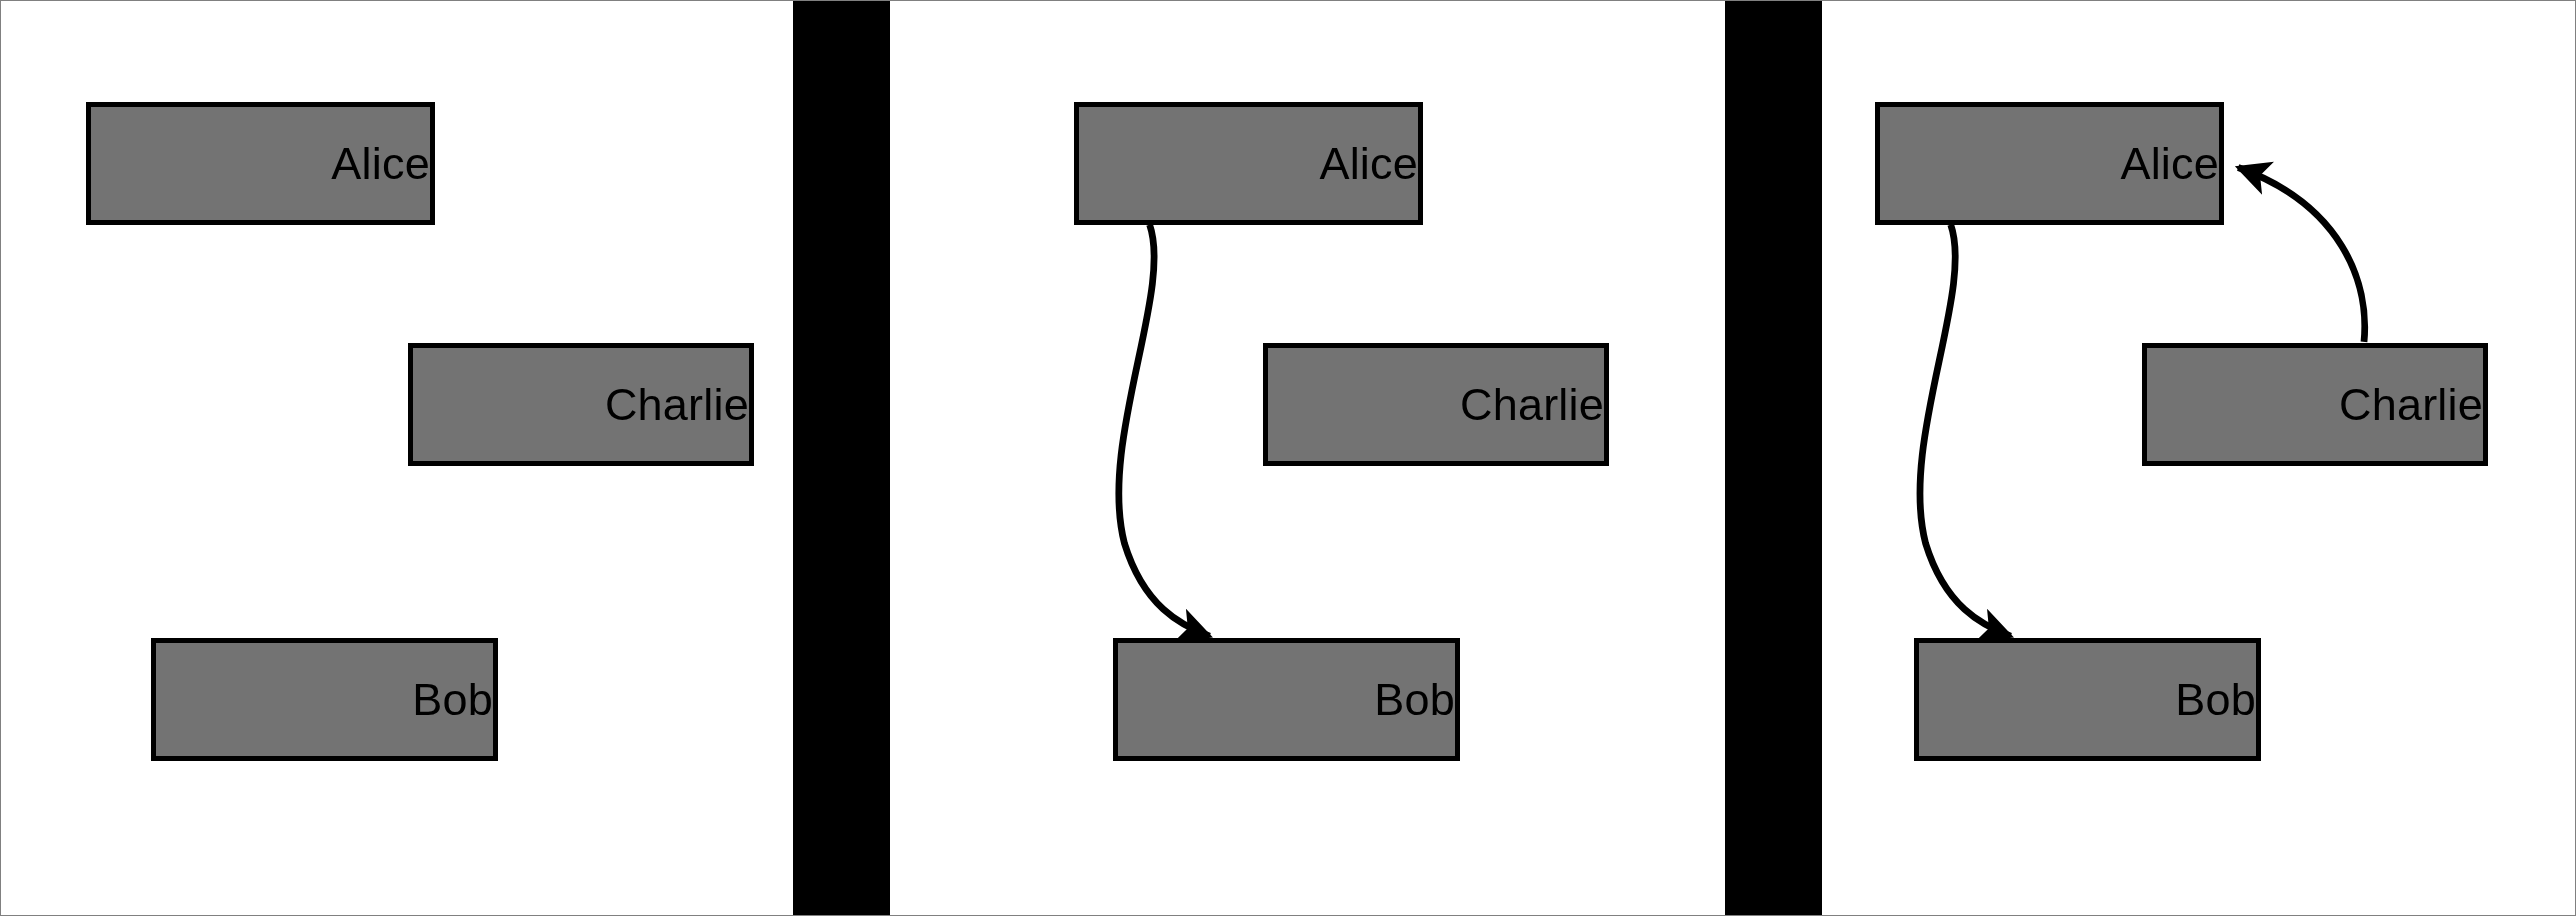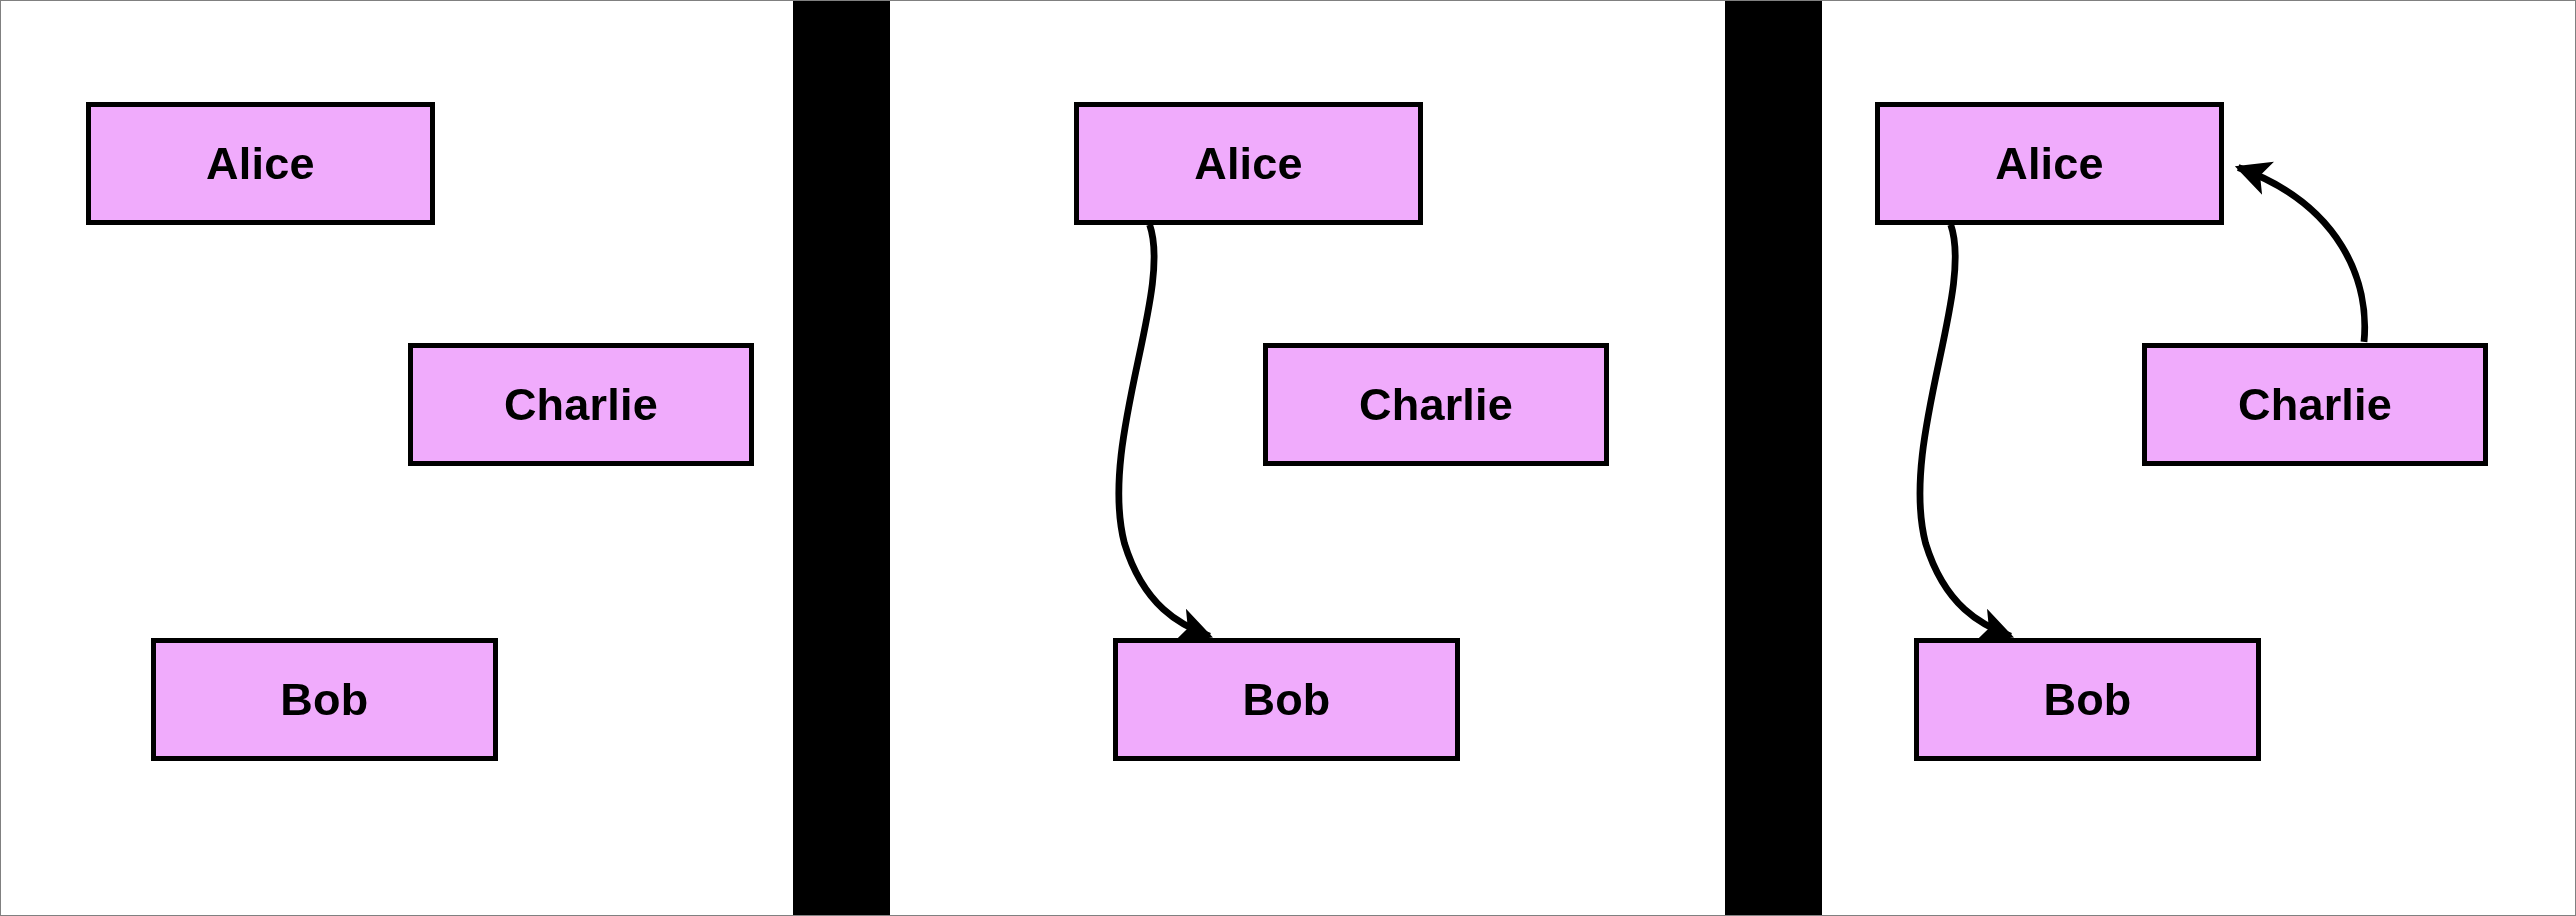--- a/index.html
+++ b/index.html
@@ -44,26 +44,25 @@
     left: 0;
     top: 0;
     width: 100%;
     height: 100%;
     pointer-events: none;
     overflow: visible;
   }
   .node {
     position: absolute;
     box-sizing: border-box;
-    background: #f0abfc;
+    background: #737373;
     border: 5.8px solid #000000;
     display: flex;
     align-items: center;
-    justify-content: center;
-    font-weight: bold;
+    justify-content: flex-end;
   }
   .node-label {
     font-family: "Liberation Sans", sans-serif;
     font-size: 45px;
     line-height: 1;
     color: #000000;
     letter-spacing: 0.2px;
     white-space: nowrap;
     user-select: none;
   }

